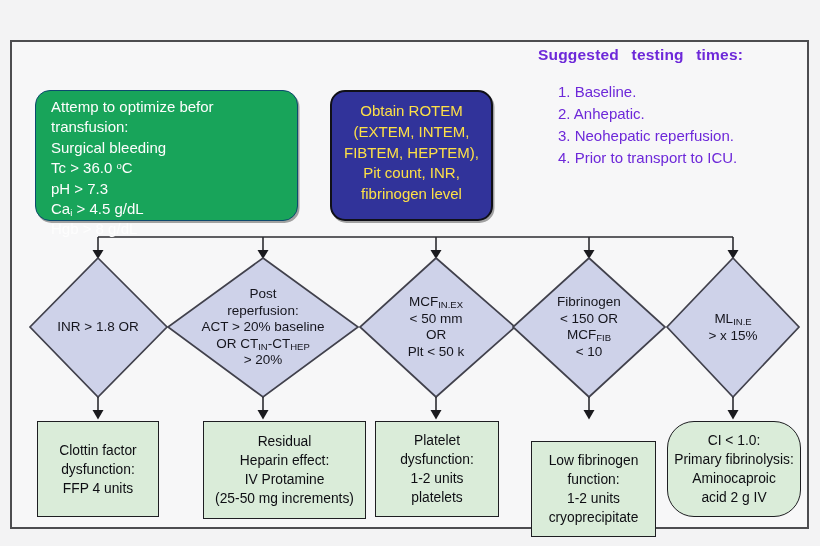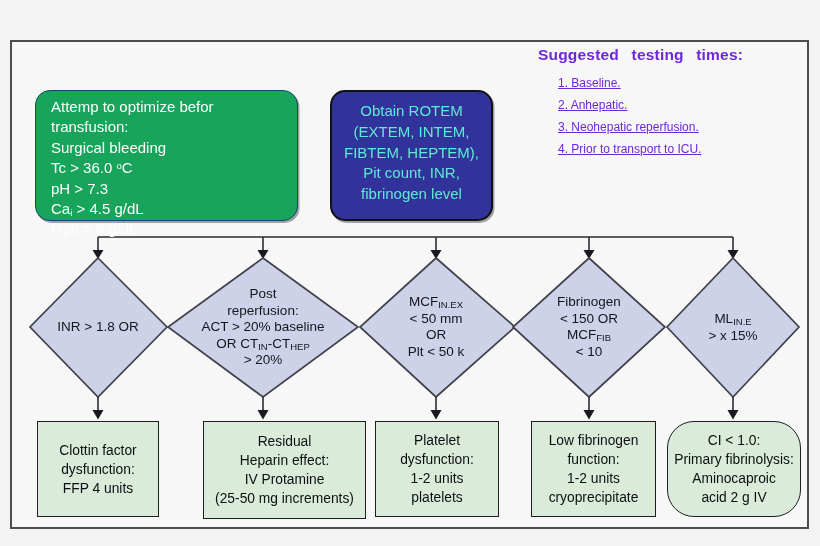--- a/index.html
+++ b/index.html
@@ -23,27 +23,27 @@
     background:var(--green,#18a45a);
     border:1px solid #0c4a6e;border-radius:15px;
     color:#fdfdfd;font-size:15px;line-height:20.4px;
     padding:6px 6px 0 15px;box-sizing:border-box;
     box-shadow:1.5px 2px 0 rgba(0,0,0,.35);
   }
   .node-blue{
     position:absolute;left:330px;top:90px;width:163px;height:131px;
     background:var(--blue,#31339a);
     border:2px solid #101018;border-radius:15px;
-    color:#5eead4;font-size:15px;line-height:20.8px;
+    color:#fde047;font-size:15px;line-height:20.8px;
     text-align:center;padding-top:9px;box-sizing:border-box;
     box-shadow:1.5px 2px 0 rgba(0,0,0,.35);
   }
   .testing{position:absolute;left:538px;top:46px;width:258px;color:#6d28d9;}
   .testing-title{font-weight:bold;font-size:15.5px;word-spacing:8px;letter-spacing:.2px;}
-  .testing-items{margin:8px 0 0 20px;font-size:12px;line-height:22px;text-decoration:underline;}
+  .testing-items{margin:17px 0 0 20px;font-size:15px;line-height:22px;}
 
   .diamond-label{
     position:absolute;transform:translate(-50%,-50%);
     width:192px;text-align:center;
     font-size:13.5px;line-height:16.5px;color:#15151d;
   }
   .d1{left:98px;top:327px;}
   .d2{left:263px;top:327px;}
   .d3{left:436px;top:327px;}
   .d4{left:589px;top:327px;}
@@ -52,21 +52,21 @@
   .action-box{
     position:absolute;top:421px;height:96px;
     background:var(--action,#daecd9);
     border:1.7px solid #1e1e22;box-sizing:border-box;
     display:flex;flex-direction:column;justify-content:center;
     text-align:center;font-size:13.8px;line-height:19px;color:#0e0e13;
   }
   .b1{left:37px;width:122px;}
   .b2{left:180px;width:163px;height:98px;margin-left:23px;}
   .b3{left:375px;width:124px;}
-  .b4{left:531px;width:125px;}
+  .b4{left:531px;width:125px;margin-top:20px;}
   .b5{left:667px;width:134px;border-radius:27px;}
 
   sub{font-size:9.5px;vertical-align:-2px;line-height:0;}
   sup{font-size:9.5px;vertical-align:4px;line-height:0;}
 </style>
 </head>
 <body>
 
 <div class="page">
 

